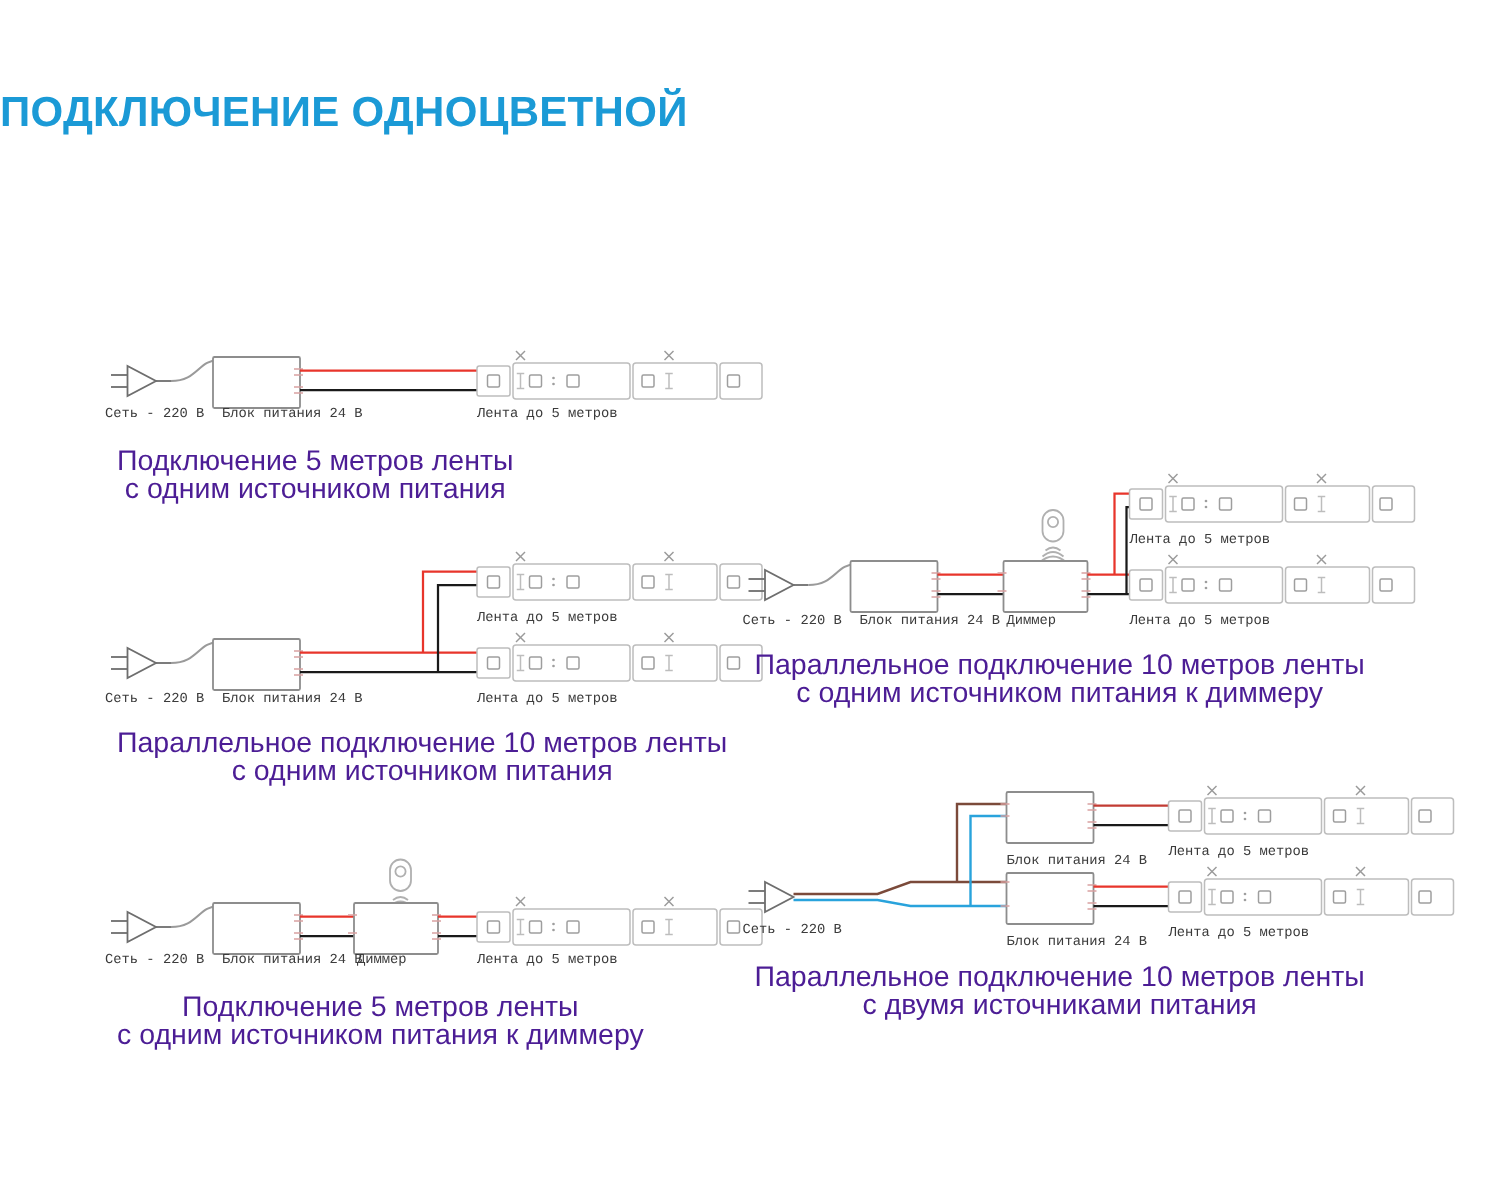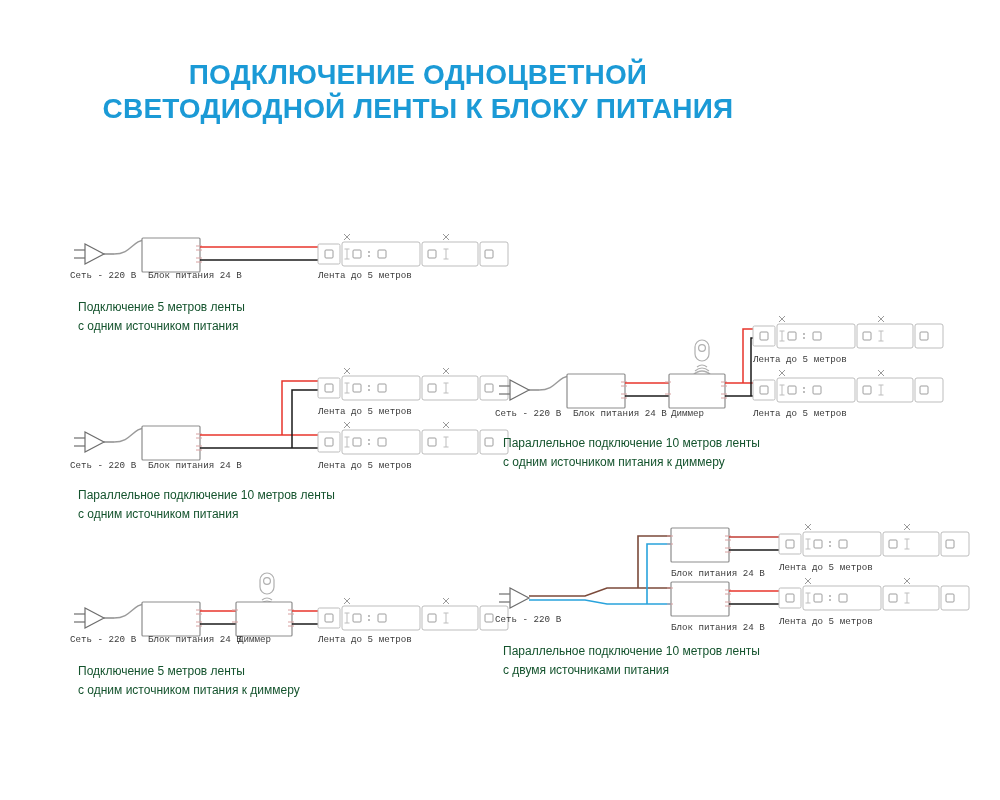--- a/index.html
+++ b/index.html
@@ -4,45 +4,44 @@
 <style>
   html,body{margin:0;padding:0;}
   body{
     width:1000px;height:800px;background:#ffffff;
     font-family:"Liberation Sans","DejaVu Sans",sans-serif;
     overflow:hidden;position:relative;
   }
   #page{position:relative;width:1000px;height:800px;}
 
   .title{
-    position:absolute;left:0;top:58px;width:836px;text-align:center;
+    position:absolute;left:0;top:58px;width:836px;text-align:left;
     color:#1b9ad6;font-weight:bold;font-size:28px;letter-spacing:.2px;
     line-height:34px;
   }
   .title div{display:block;}
 
   .diagram{position:absolute;}
 
   .caption{
-    color:#14532d;font-size:12px;line-height:19px;white-space:pre-line;
+    color:#4c1d95;font-size:19px;line-height:19px;white-space:pre-line;text-align:center;
   }
   .dlabel{
     position:absolute;color:#3b3b3b;font-size:9.2px;white-space:nowrap;font-family:Liberation Mono, monospace;
   }
 
   svg{display:block;overflow:visible;}
 </style>
 </head>
 <body>
 
 <div id="page">
 
   <div class="title">
     <div>ПОДКЛЮЧЕНИЕ ОДНОЦВЕТНОЙ</div>
-    <div>СВЕТОДИОДНОЙ ЛЕНТЫ К БЛОКУ ПИТАНИЯ</div>
   </div>
 
   <div class="diagram" style="left:70px;top:232px;">
     <svg width="420" height="55" viewBox="0 0 420 55">
 
       <g stroke="#6e6e6e" stroke-width="1.2" fill="none">
         <line x1="4" y1="18" x2="15" y2="18"></line>
         <line x1="4" y1="26" x2="15" y2="26"></line>
         <path d="M15 12 L15 32 L34 22 Z"></path>
         <path d="M34 22 L44 22"></path>

